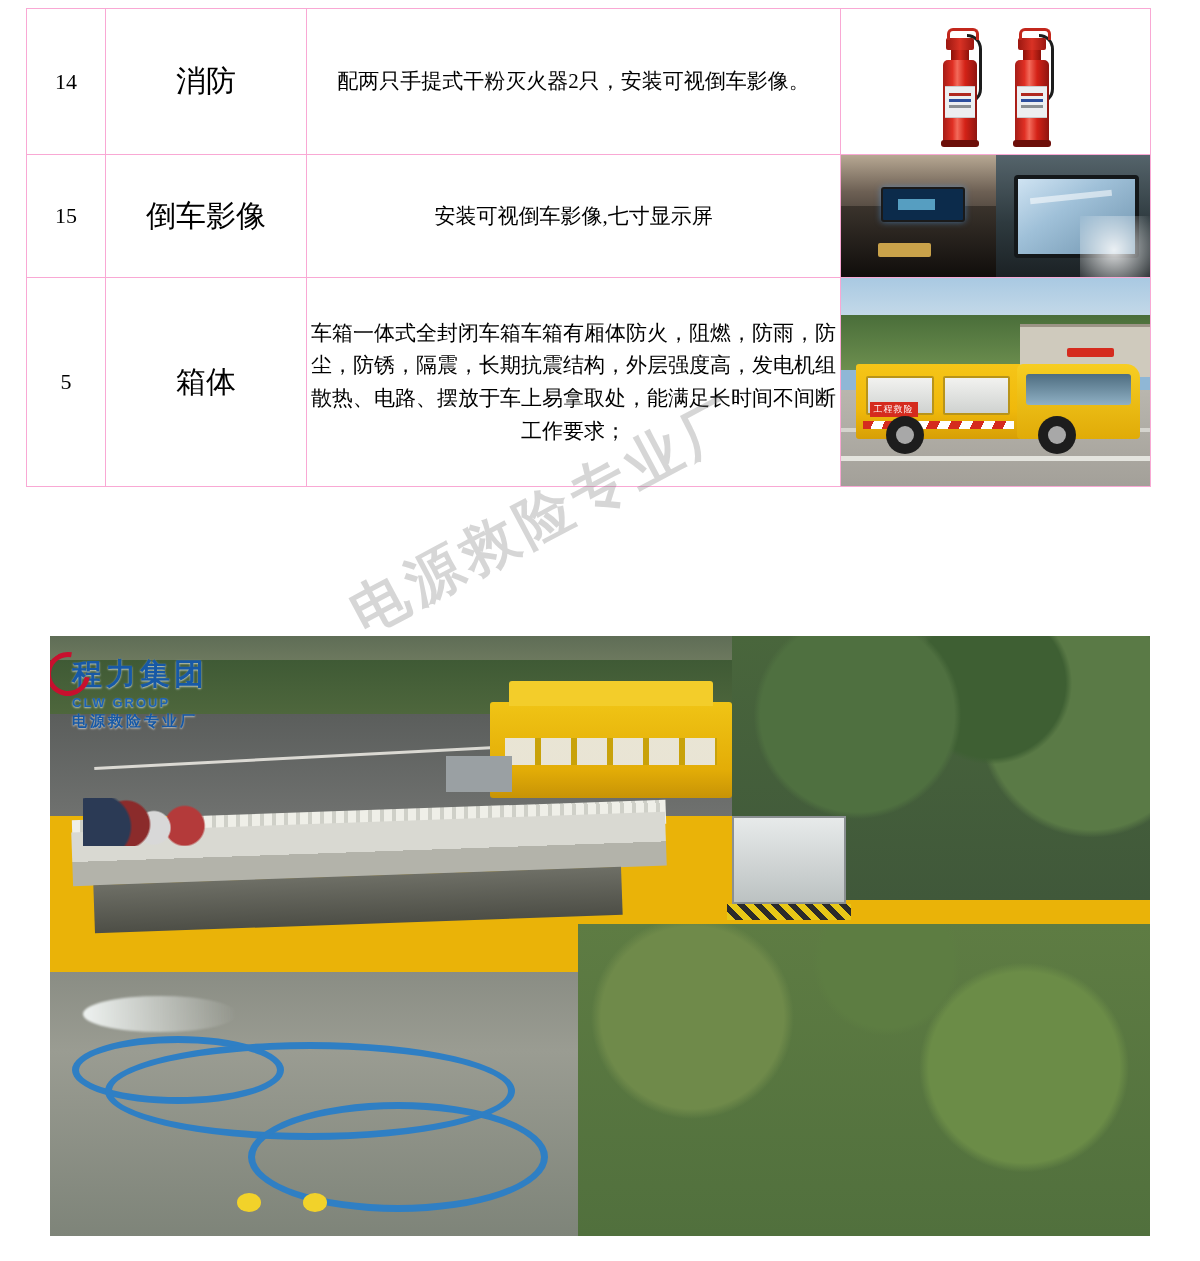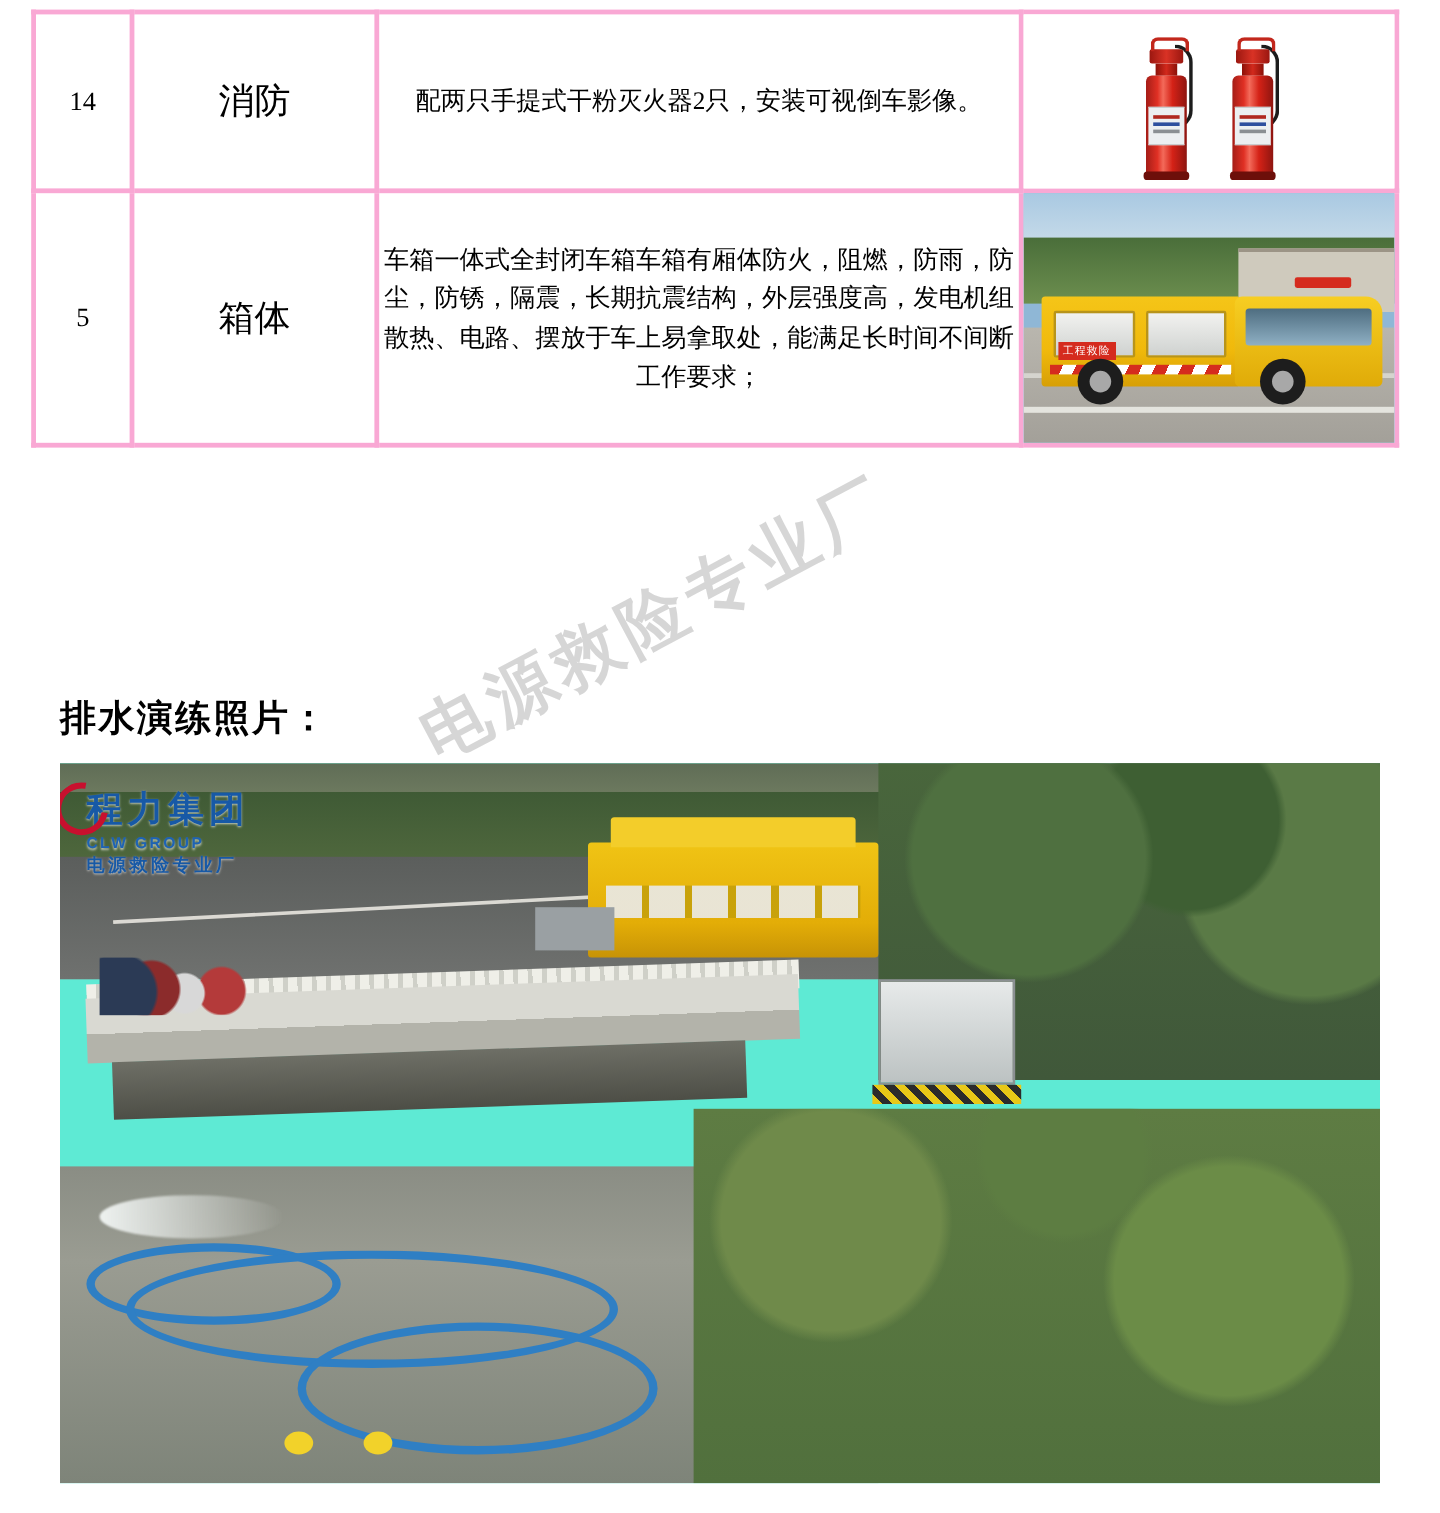--- a/index.html
+++ b/index.html
@@ -23,21 +23,21 @@
   }
 
   
   table.spec {
     border-collapse: collapse;
     width: 1120px;
     margin: 8px 0 0 26px;
     table-layout: fixed;
   }
   table.spec td {
-    border: 4px solid #f9a8d4;
+    border: 1px solid #f9a8d4;
     vertical-align: middle;
     padding: 0;
   }
   .col-no    { width: 78px;  text-align: center; font-size: 22px; }
   .col-name  { width: 200px; text-align: center; font-size: 30px; }
   .col-desc  { width: 533px; text-align: center; font-size: 21px; line-height: 1.55; padding: 10px 16px; }
   .col-img   { width: 309px; height: 100%; padding: 0; }
 
   .imgcell {
     width: 100%;
@@ -344,21 +344,21 @@
   }
 
   
   .photo {
     position: absolute;
     left: 50px;
     top: 628px;
     width: 1100px;
     height: 600px;
     overflow: hidden;
-    background: #5eead4;
+    background: #eab308;
   }
   .ph-road {
     position: absolute; left: 0; top: 0; width: 100%; height: 30%;
     background: linear-gradient(to bottom, #5f6d56 0%, #6f7b60 16%, #8a8f88 26%, #a6a8a3 52%, #9a9c98 100%);
   }
   .ph-asphalt {
     position: absolute; left: 0; top: 13%; width: 100%; height: 17%;
     background: linear-gradient(to bottom, #5b5e5c, #6f716f);
   }
   .ph-roadline {
@@ -545,20 +545,38 @@
               <span class="label"></span>
               <span class="neck"></span>
               <span class="valve"></span>
               <span class="handle"></span>
               <span class="base"></span>
             </div>
           </div>
         </td>
       </tr>
 
+      <tr>
+        <td class="col-no">15</td>
+        <td class="col-name">倒车影像</td>
+        <td class="col-desc">安装可视倒车影像,七寸显示屏</td>
+        <td class="col-img">
+          <div class="imgcell cam-wrap">
+            <div class="cam-left">
+              <div class="dash"></div>
+              <div class="screen"></div>
+              <div class="plate"></div>
+            </div>
+            <div class="cam-right">
+              <div class="mirror"></div>
+              <div class="glow"></div>
+            </div>
+          </div>
+        </td>
+      </tr>
 
       <tr>
         <td class="col-no">5</td>
         <td class="col-name">箱体</td>
         <td class="col-desc">车箱一体式全封闭车箱车箱有厢体防火，阻燃，防雨，防尘，防锈，隔震，长期抗震结构，外层强度高，发电机组散热、电路、摆放于车上易拿取处，能满足长时间不间断工作要求；</td>
         <td class="col-img">
           <div class="imgcell truck-wrap">
             <div class="sky"></div>
             <div class="trees"></div>
             <div class="building"></div>
@@ -579,21 +597,20 @@
               <div class="beacon"></div>
               <div class="wheel w1"></div>
               <div class="wheel w2"></div>
             </div>
           </div>
         </td>
       </tr>
     </tbody>
   </table>
 
-  <div class="section-title">排水演练照片：</div>
 
   <div class="photo">
     <div class="ph-road"></div>
     <div class="ph-greenbelt"></div>
     <div class="ph-asphalt"></div>
     <div class="ph-roadline"></div>
     <div class="ph-trees-right"></div>
 
     <div class="ph-truck">
       <div class="roof"></div>

